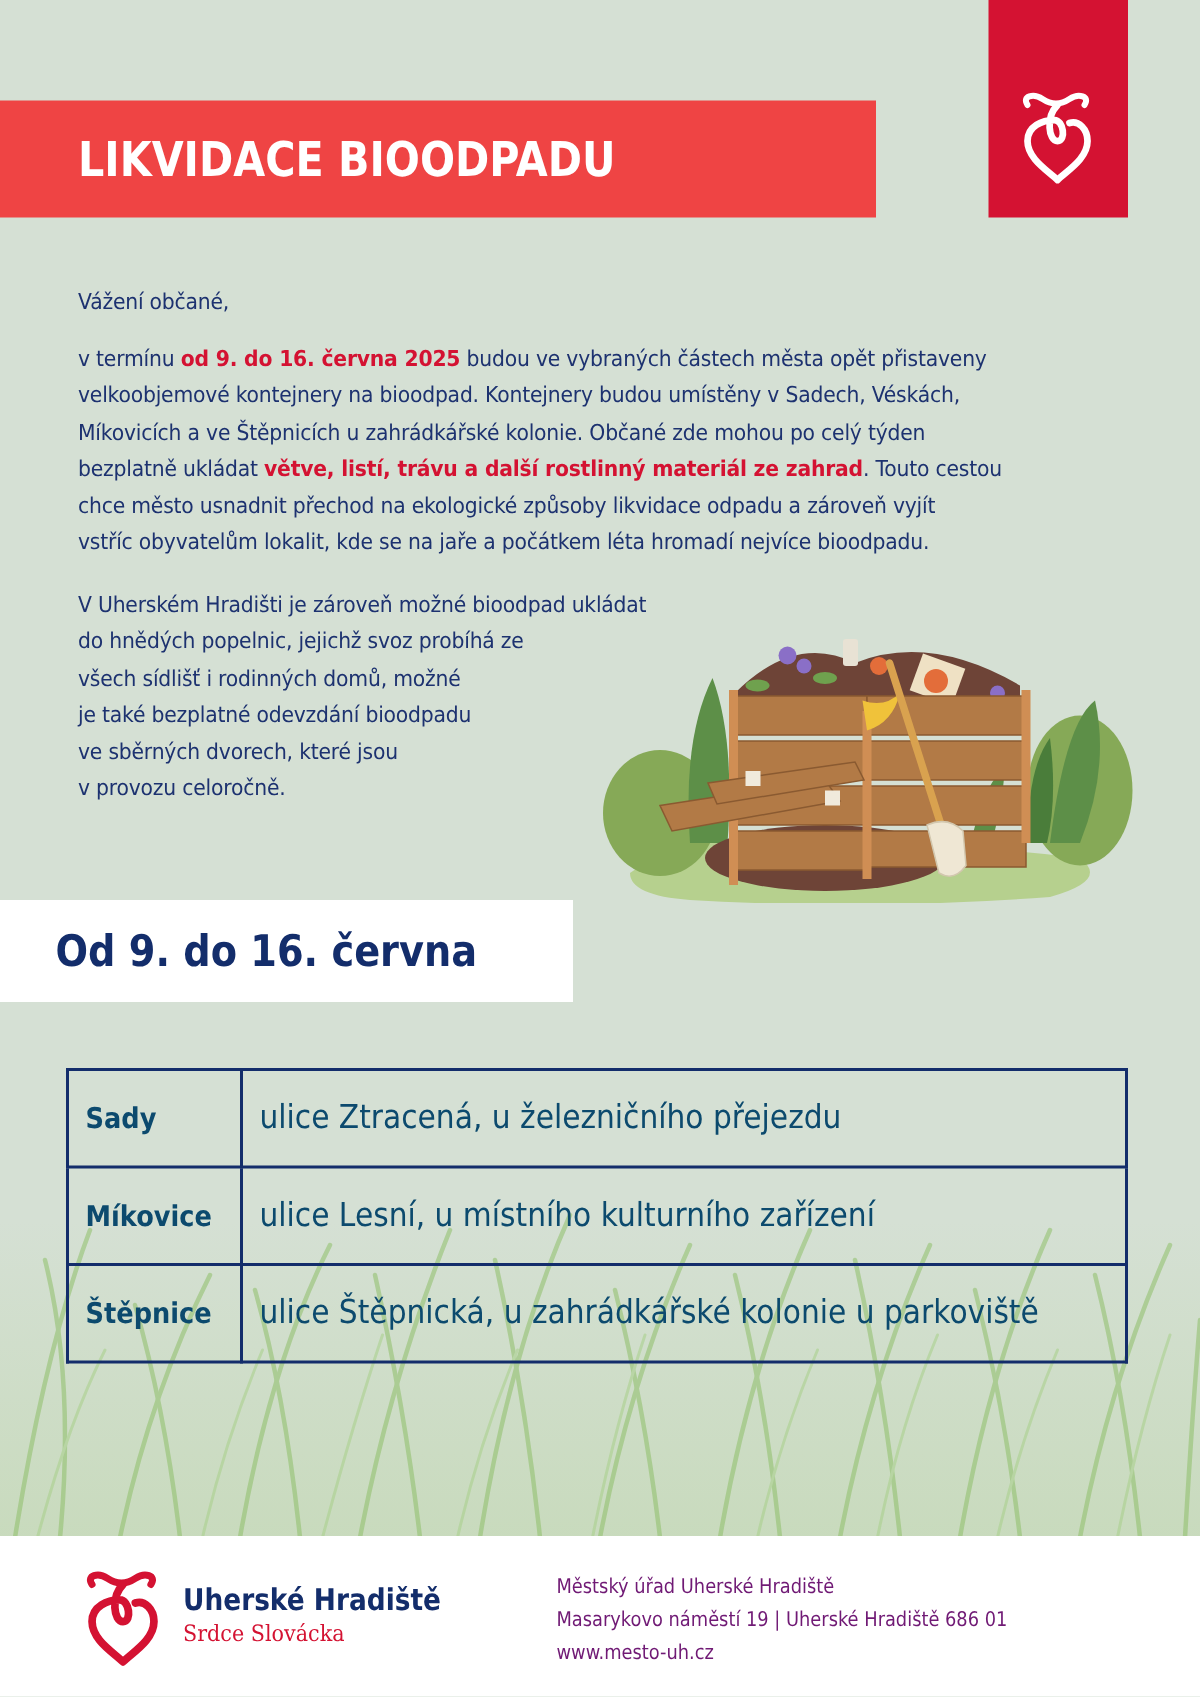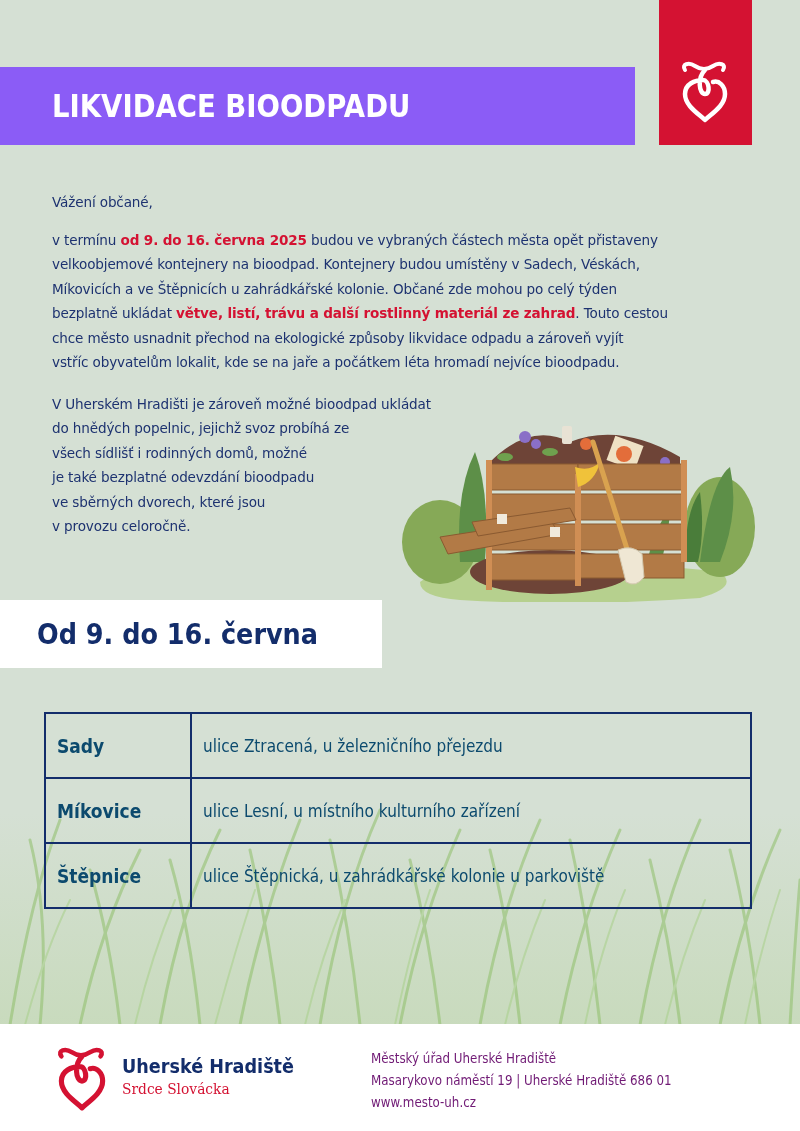--- a/index.html
+++ b/index.html
@@ -20,22 +20,22 @@
     }
     .grass-bg svg { position: absolute; left: 0; top: 0; width: 800px; height: 325px; opacity: 0.55; }
 
     .red-tab {
       position: absolute; left: 659px; top: 0; width: 93px; height: 145px;
       background: #d41232;
     }
     .red-tab svg { position: absolute; left: 20px; top: 60px; width: 52px; height: 64px; }
 
     .title-bar {
-      position: absolute; left: 0; top: 67px; width: 635px; height: 78px;
-      background: #8b5cf6;
+      position: absolute; left: 0; top: 67px; width: 584px; height: 78px;
+      background: #ef4444;
       display: flex; align-items: center;
       padding-left: 52px;
     }
     .title-bar h1 {
       color: #ffffff; font-family: "DejaVu Sans", sans-serif;
       font-size: 32px; font-weight: bold; letter-spacing: 0px;
       transform: scaleX(0.86); transform-origin: left center;
       white-space: nowrap;
     }
 
@@ -76,21 +76,21 @@
       color: #0c4a6e;
     }
     .loc-table td.area {
       width: 146px; padding-left: 11px;
       font-size: 19px; font-weight: bold;
     }
     .loc-table td.area span, .loc-table td.place span {
       display: inline-block; white-space: nowrap;
       transform: scaleX(0.9); transform-origin: left center;
     }
-    .loc-table td.place { padding-left: 11px; font-size: 17px; }
+    .loc-table td.place { padding-left: 11px; font-size: 22px; }
 
     .footer {
       position: absolute; left: 0; top: 1024px; width: 800px; height: 134px;
       background: #ffffff;
     }
     .footer-logo { position: absolute; left: 52px; top: 22px; width: 60px; height: 66px; }
     .footer-brand { position: absolute; left: 122px; top: 30px; }
     .brand-name {
       display: block; font-family: "DejaVu Sans", sans-serif; font-weight: bold;
       font-size: 20px; color: #132d6b; white-space: nowrap;

